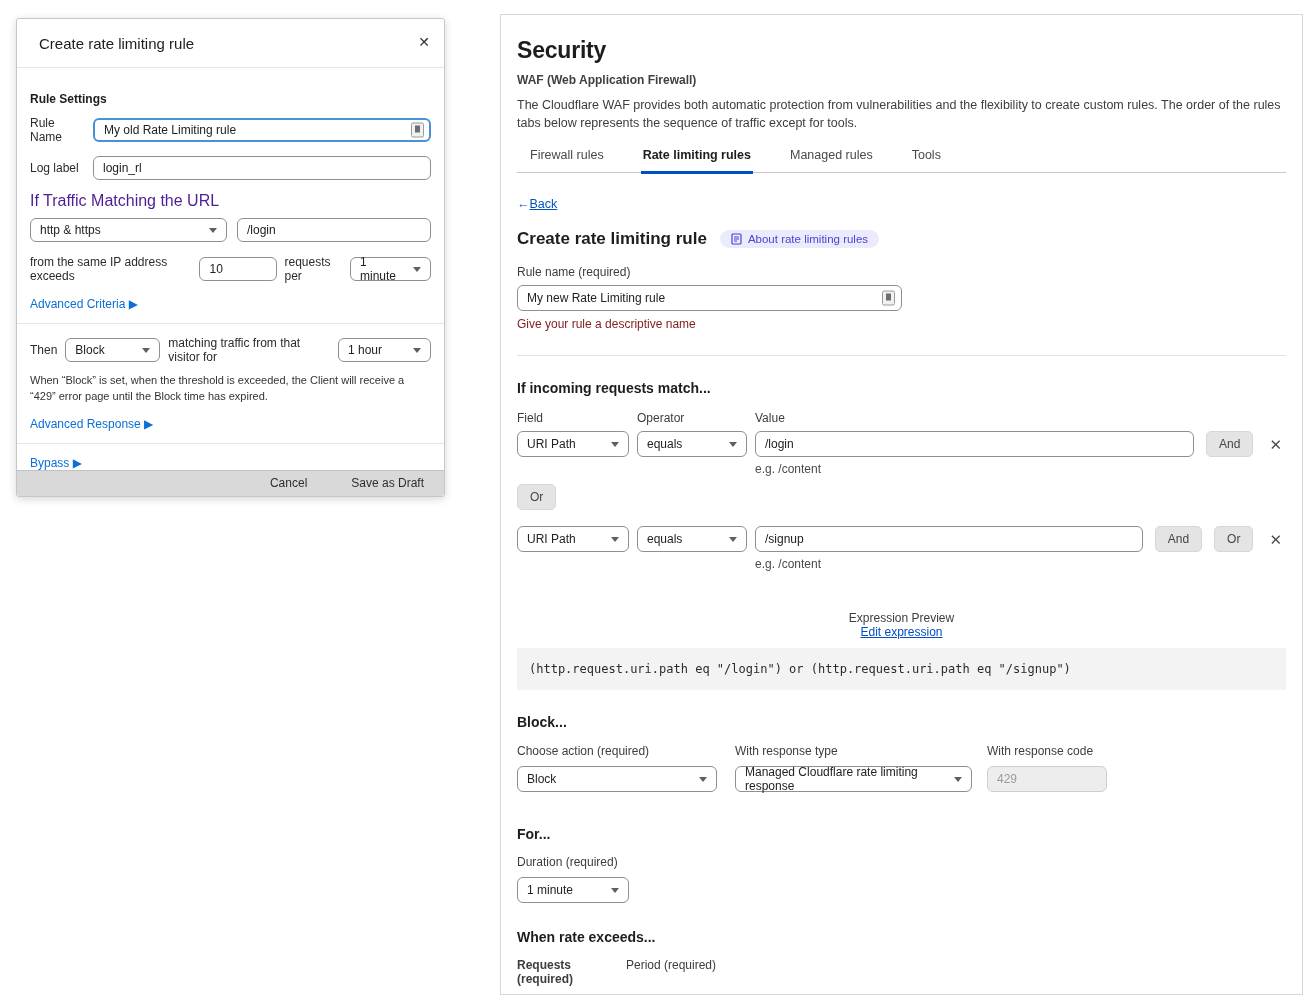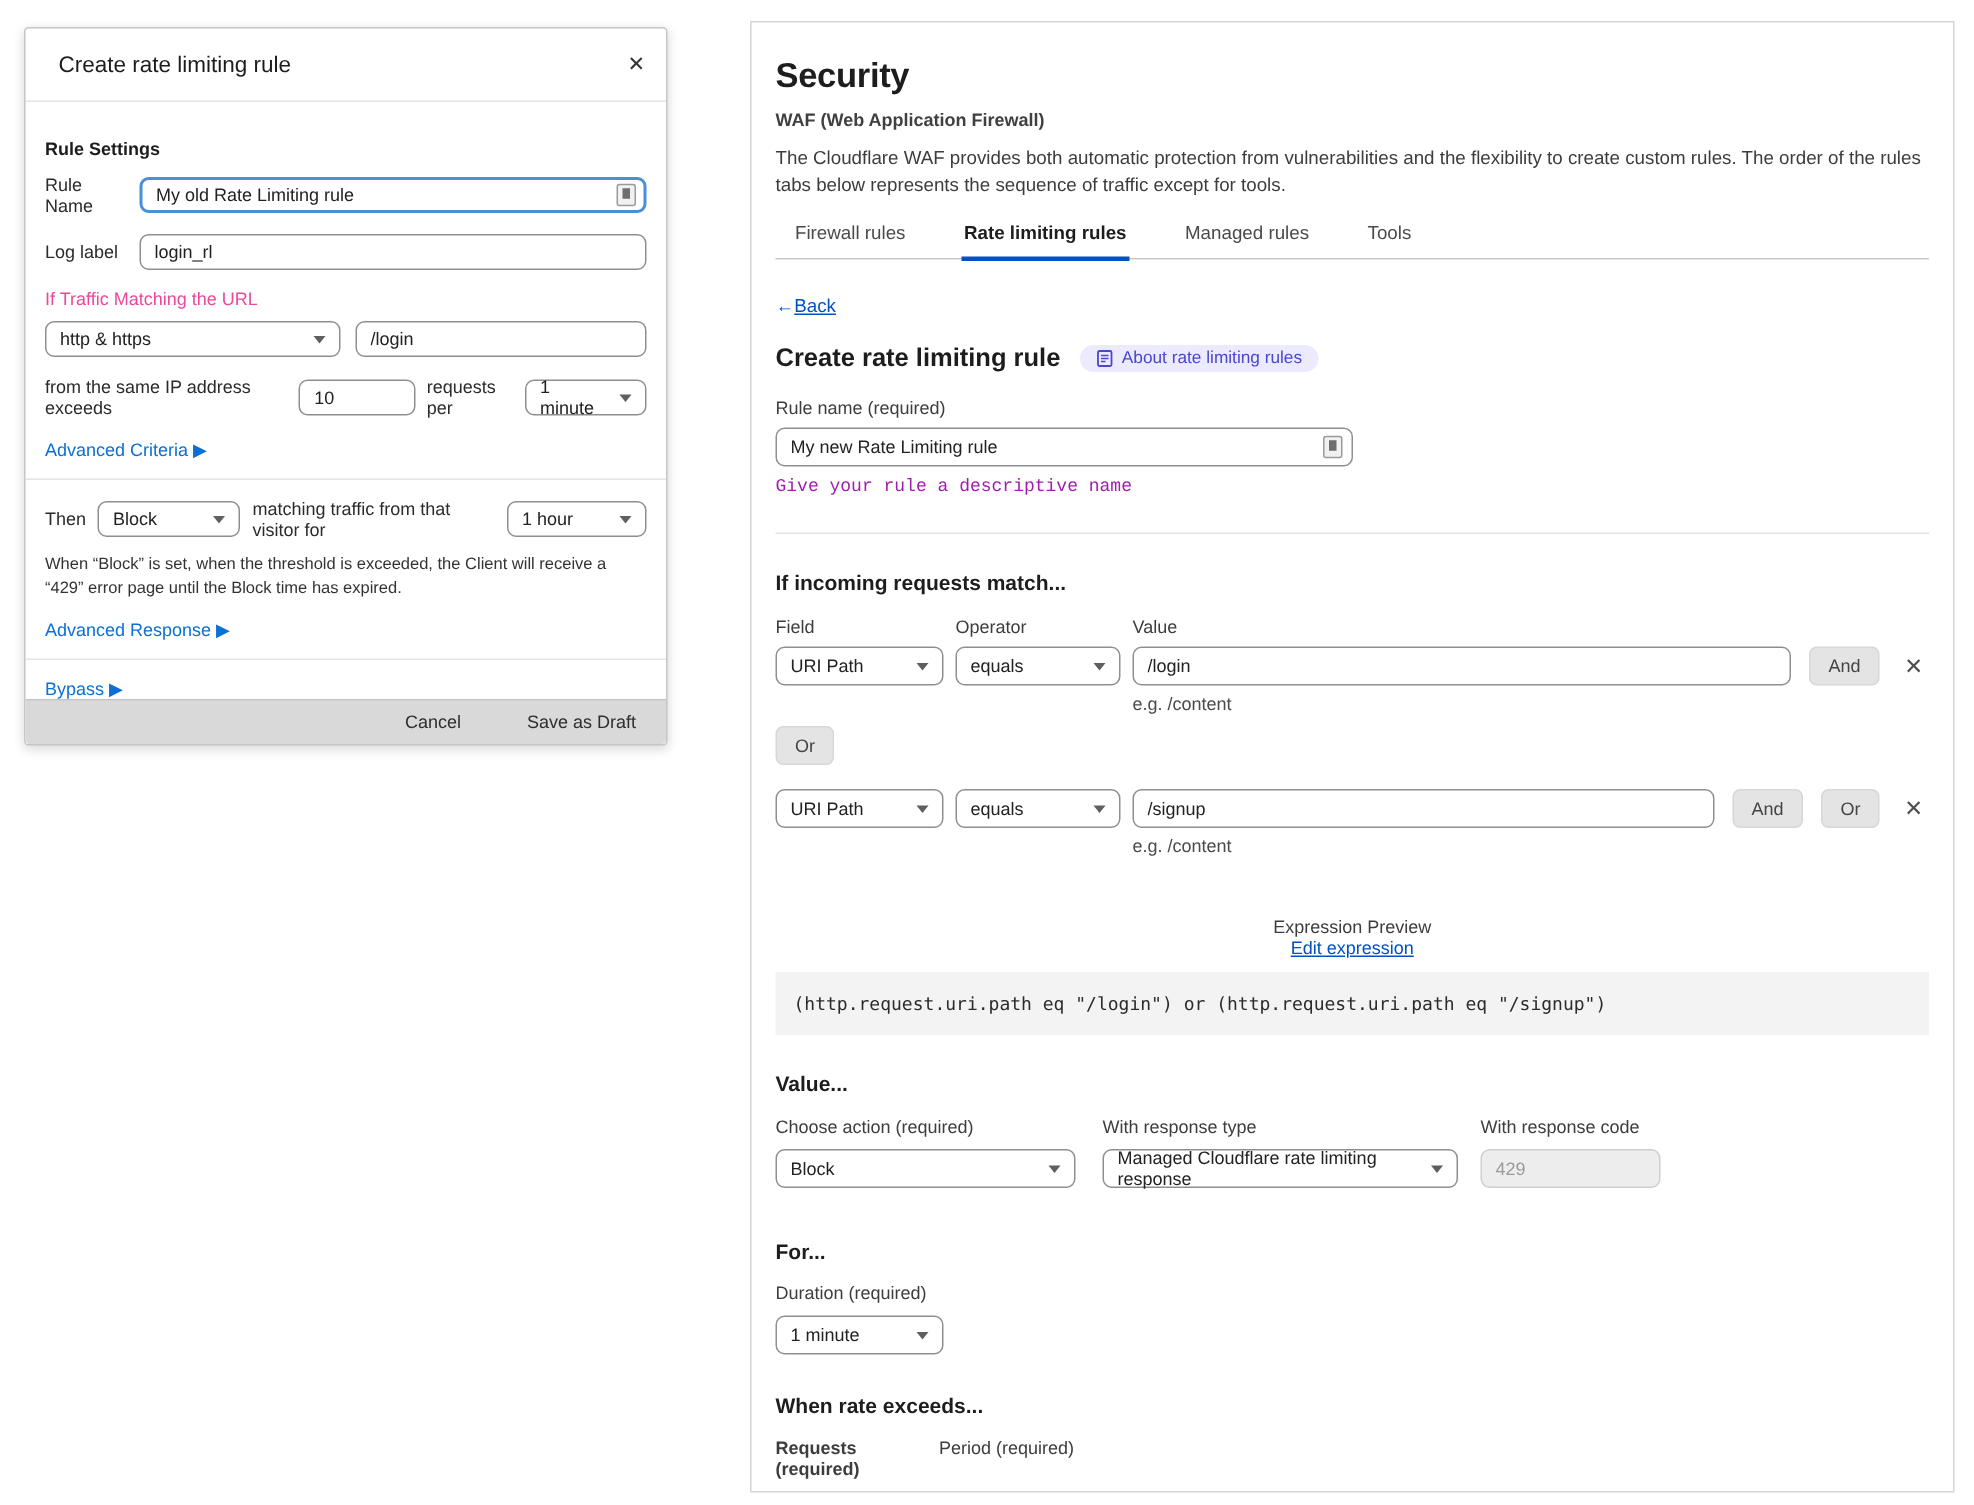--- a/index.html
+++ b/index.html
@@ -62,21 +62,21 @@
   .dlg-title { font-size:15px; color:#1d1d1d; }
   .dlg-close { font-size:14px; color:#333; cursor:pointer; line-height:1; }
   .dlg-body { padding:12px 13px 0 13px; flex:1; }
   .dlg-section-title { font-weight:bold; font-size:12px; margin-top:12px; }
   .dlg-row { display:flex; align-items:center; gap:8px; }
   .dlg-label { flex:none; width:55px; font-size:12px; color:#2b2b2b; }
   .dlg .ti, .dlg .sel { height:24px; }
   .rule-name-row { margin-top:10px; }
   .rule-name-row .ti { border:2px solid #4a90d9; border-radius:6px; height:24px; }
   .log-row { margin-top:12px; }
-  .dlg-cap { margin-top:12px; font-size:12px; color:#ec4899; }
+  .dlg-cap { margin-top:12px; font-size:16px; color:#4c1d95; }
   .scheme-row { margin-top:8px; gap:10px; }
   .sel-scheme { width:197px; height:24px; }
   .thr-row { margin-top:13px; gap:7px; font-size:12px; color:#2b2b2b; }
   .thr-row .input-wrap { width:78px; flex:none; }
   .thr-row .ti { height:24px; }
   .sel-per { width:81px; height:24px; }
   .dlg-link { margin-top:14px; font-size:12px; color:#0b6fd6; cursor:pointer; }
   .dlg-div { margin:12px -13px 0 -13px; border-top:1px solid #e4e4e4; }
   .then-row { margin-top:12px; gap:8px; font-size:12px; color:#2b2b2b; }
   .sel-action { width:95px; height:24px; }
@@ -107,21 +107,21 @@
   .back-row .lbl { text-decoration:underline; }
   .hd-row { display:flex; align-items:center; gap:13px; margin-top:18px; }
   .hd { font-size:17px; font-weight:bold; }
   .badge {
     display:inline-flex; align-items:center; gap:6px; background:#eceafd;
     color:#4b45d2; border-radius:10px; padding:3px 11px; font-size:11.5px; cursor:pointer;
   }
   .flabel { font-size:12px; color:#3d3d3d; }
   .rn-label { margin-top:16px; }
   .rn-wrap { margin-top:6px; width:385px; }
-  .rn-helper { margin-top:6px; font-size:12px; color:#a21caf;font-family:Liberation Mono, monospace; }
+  .rn-helper { margin-top:6px; font-size:12px; color:#7f1d1d; }
   .p-div { margin-top:24px; }
   .sec-hd { margin-top:24px; font-size:14px; font-weight:bold; }
   .cond-labels { display:flex; gap:8px; margin-top:15px; }
   .cond-labels .c1 { width:112px; } .cond-labels .c2 { width:110px; }
   .cond-row { display:flex; align-items:center; gap:8px; margin-top:6px; }
   .sel-field { width:112px; } .sel-op { width:110px; }
   .cond-row .input-wrap { flex:1; }
   .cond-row .btn-gray { margin-left:4px;text-align:right; }
   .cond-row .x-icon { margin:0 4px 0 8px; }
   .cond-helper { margin-left:238px; margin-top:5px; font-size:12px; color:#4a4a4a; }
@@ -314,21 +314,21 @@
     <span class="x-icon">✕</span>
   </div>
   <div class="cond-helper">e.g. /content</div>
 
   <div class="expr-head">
     <span class="flabel">Expression Preview</span>
     <span class="link-blue expr-edit">Edit expression</span>
   </div>
   <div class="code-block">(http.request.uri.path eq "/login") or (http.request.uri.path eq "/signup")</div>
 
-  <div class="sec-hd">Value...</div>
+  <div class="sec-hd">Block...</div>
   <div class="fgroups">
     <div class="fgroup fg-action">
       <span class="flabel">Choose action (required)</span>
       <div class="sel ctl">
         <span>Block</span>
         <span class="caret"></span>
       </div>
     </div>
     <div class="fgroup fg-rtype">
       <span class="flabel">With response type</span>

